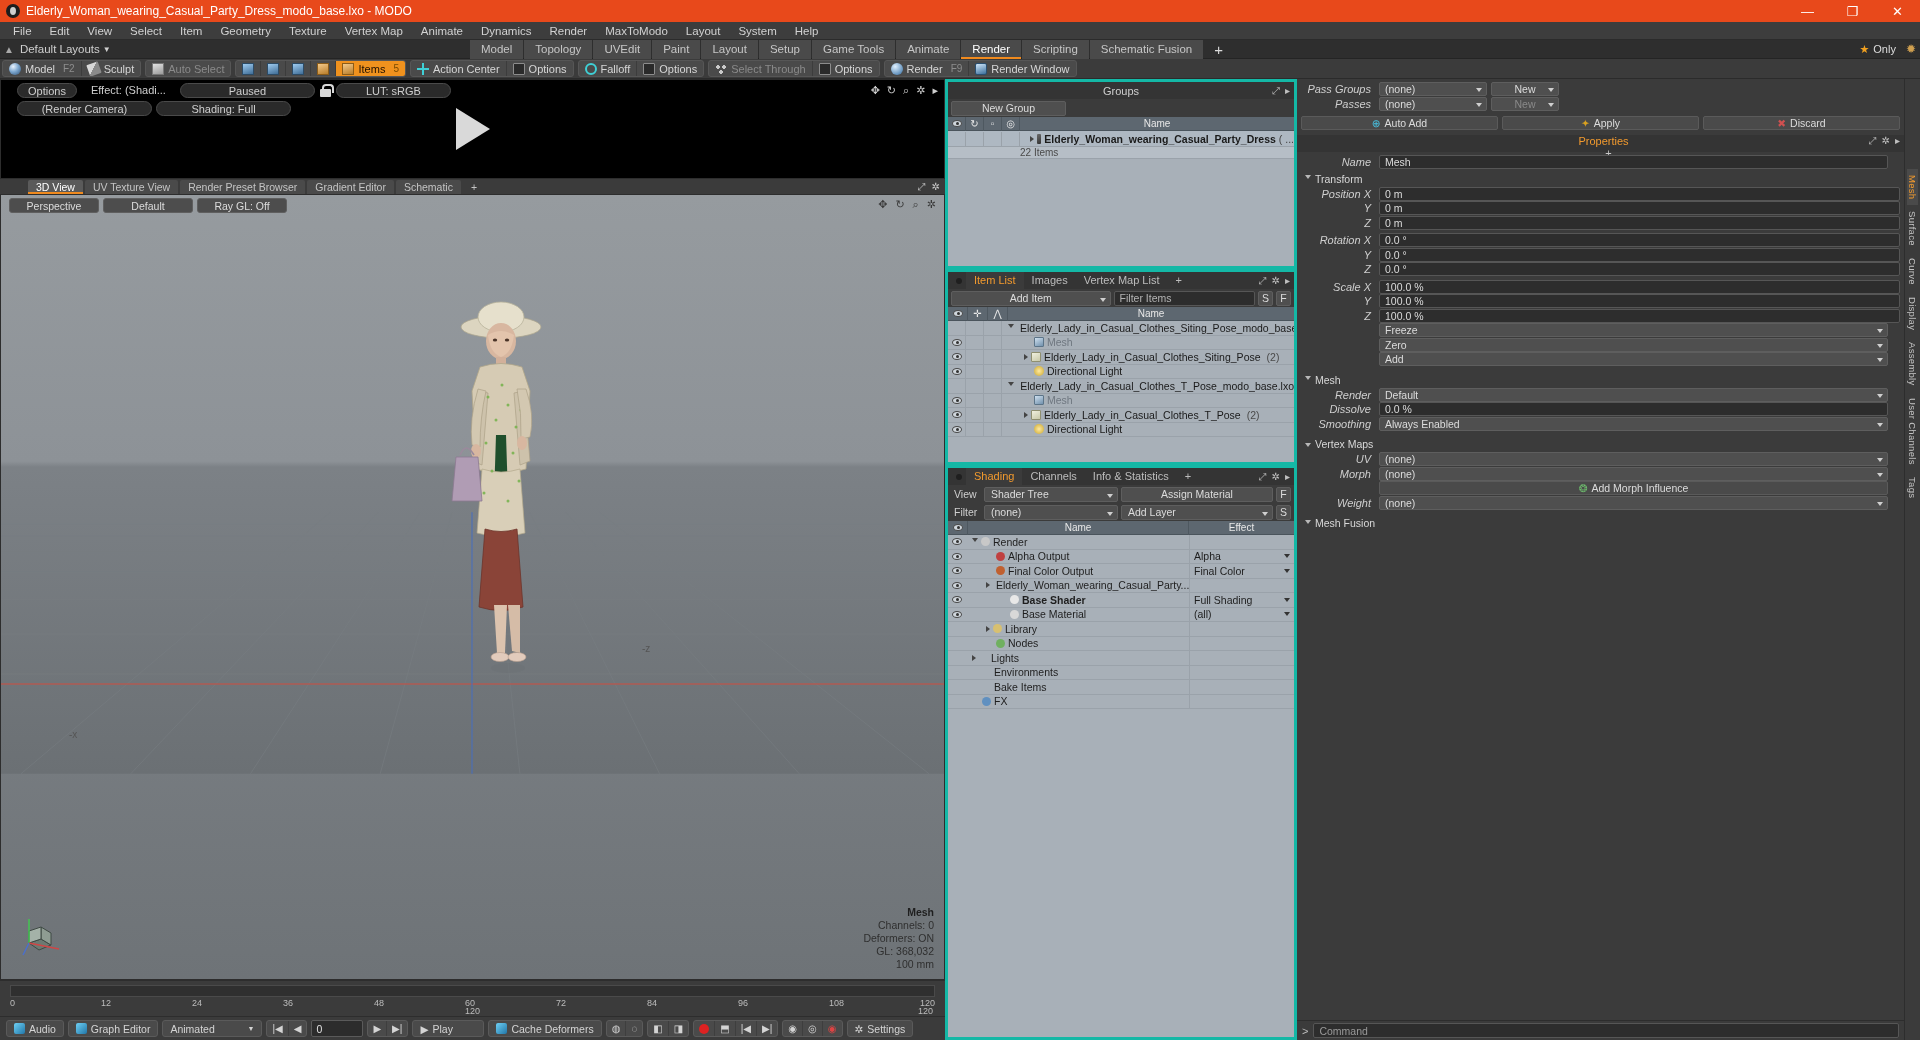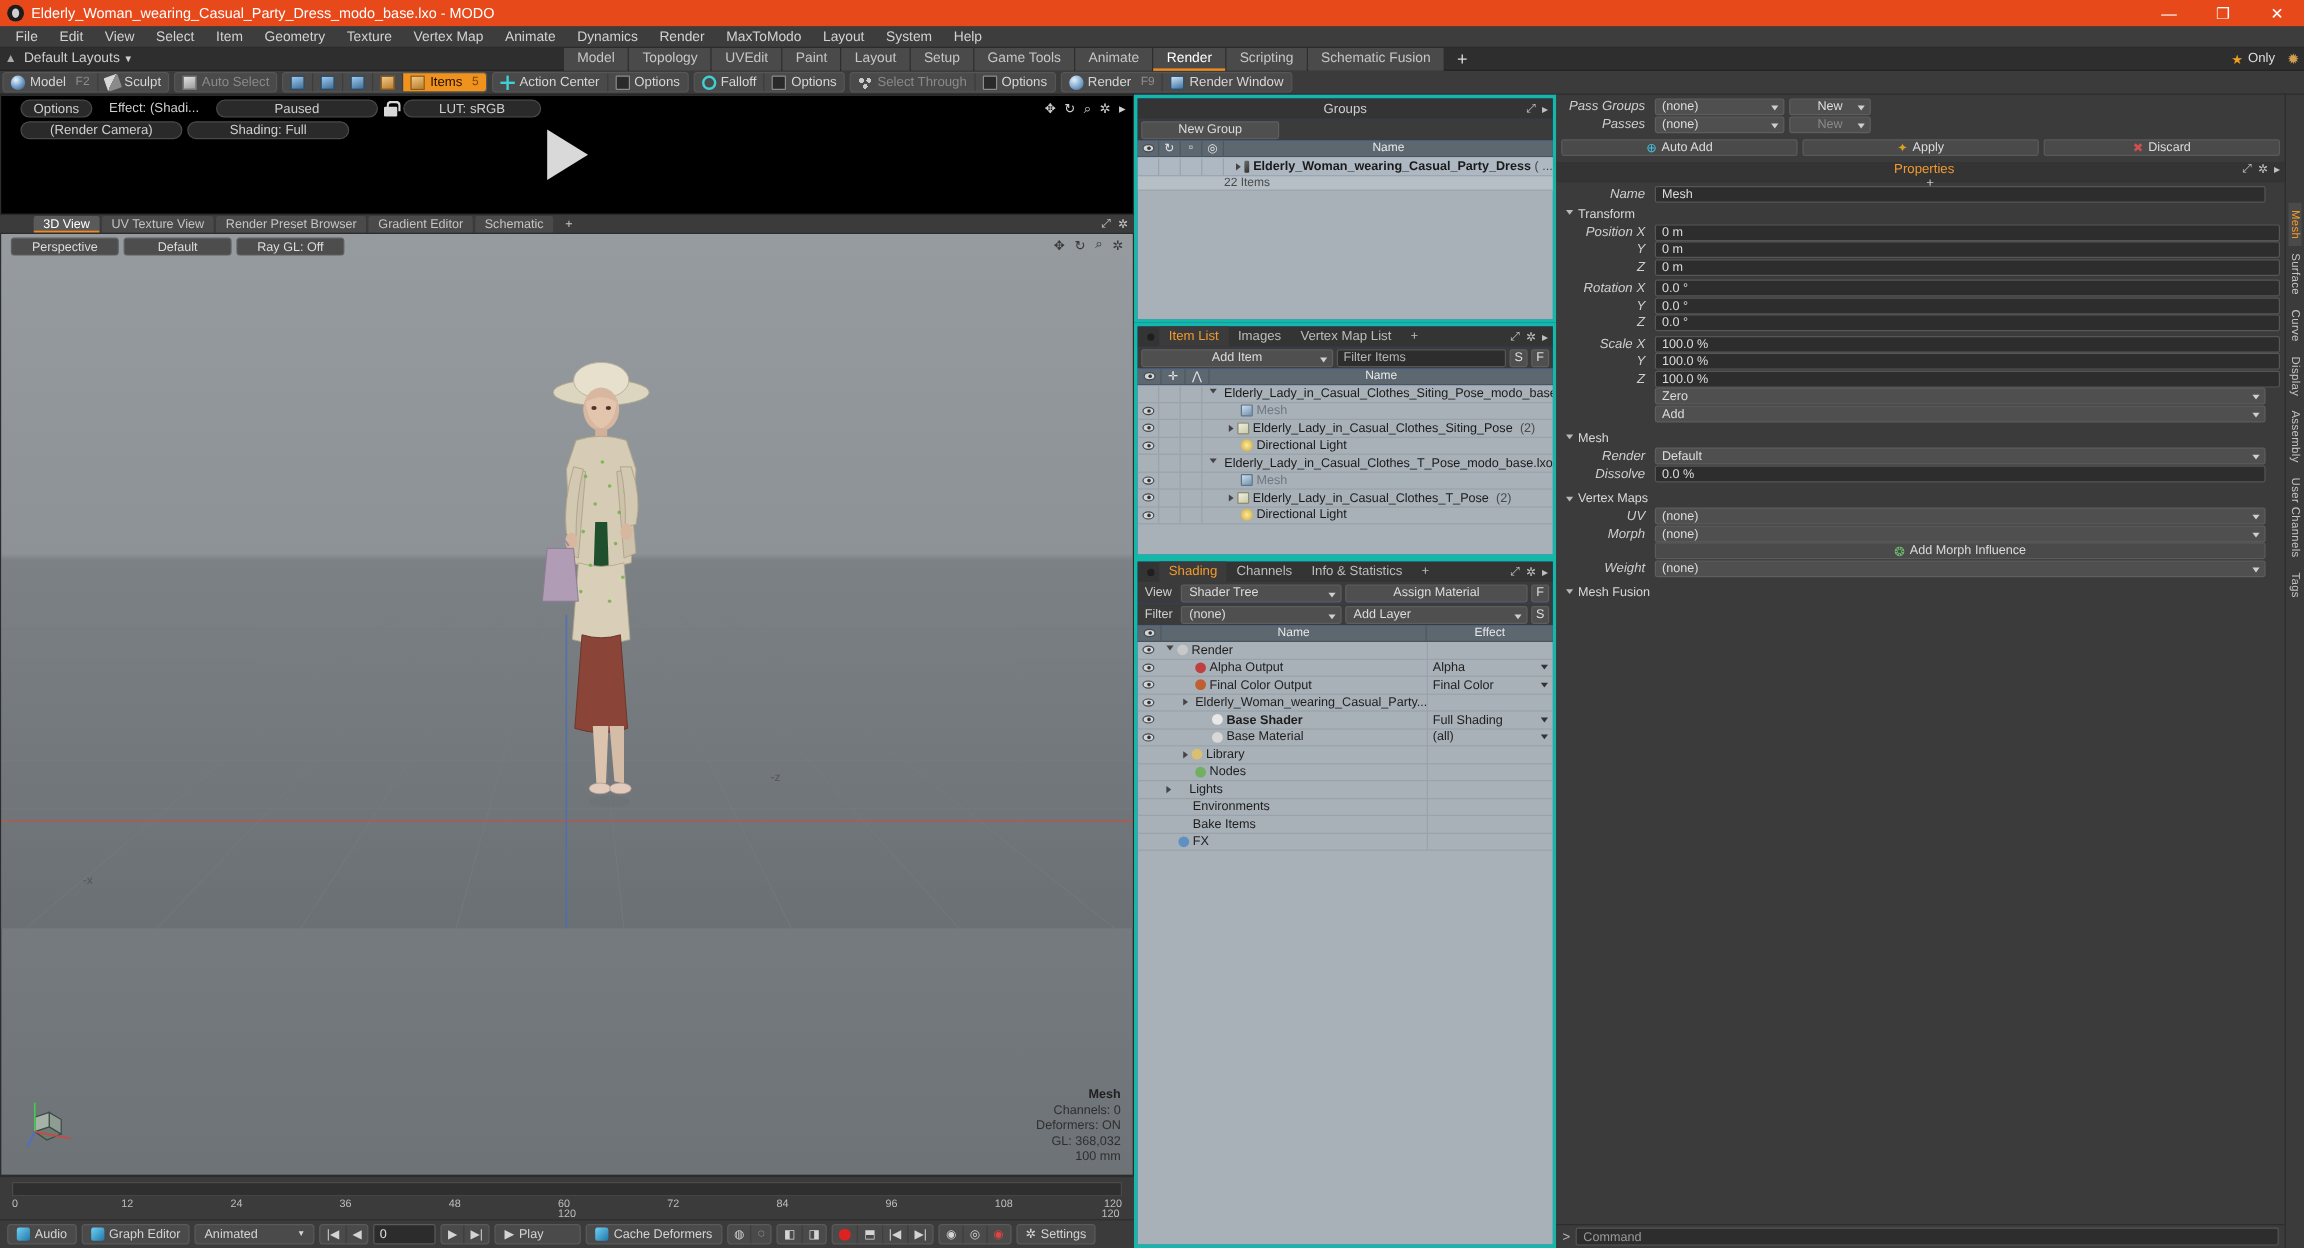--- a/index.html
+++ b/index.html
@@ -1058,39 +1058,47 @@
             <div class="plabel">Y</div>
             <div class="pfield">100.0 %</div>
           </div>
           <div class="prow">
             <div class="plabel">Z</div>
             <div class="pfield">100.0 %</div>
           </div>
 
           <div class="prow">
             <div class="plabel"></div>
+            <div class="pdd" style="margin-right:12px;">Freeze</div>
+          </div>
+          <div class="prow">
+            <div class="plabel"></div>
             <div class="pdd" style="margin-right:12px;">Zero</div>
           </div>
           <div class="prow">
             <div class="plabel"></div>
             <div class="pdd" style="margin-right:12px;">Add</div>
           </div>
 
           <div class="section" style="margin-top:4px;">
             <span class="tri"></span>
             <span>Mesh</span>
           </div>
 
           <div class="prow">
             <div class="plabel">Render</div>
             <div class="pdd" style="margin-right:12px;">Default</div>
           </div>
           <div class="prow">
             <div class="plabel">Dissolve</div>
             <div class="pfield" style="margin-right:12px;">0.0 %</div>
+          </div>
+          <div class="prow">
+            <div class="plabel">Smoothing</div>
+            <div class="pdd" style="margin-right:12px;">Always Enabled</div>
           </div>
 
           <div class="section" style="margin-top:4px;align-items:flex-end;">
             <span class="tri"></span>
             <span>Vertex Maps</span>
           </div>
 
           <div class="prow">
             <div class="plabel">UV</div>
             <div class="pdd" style="margin-right:12px;">(none)</div>

